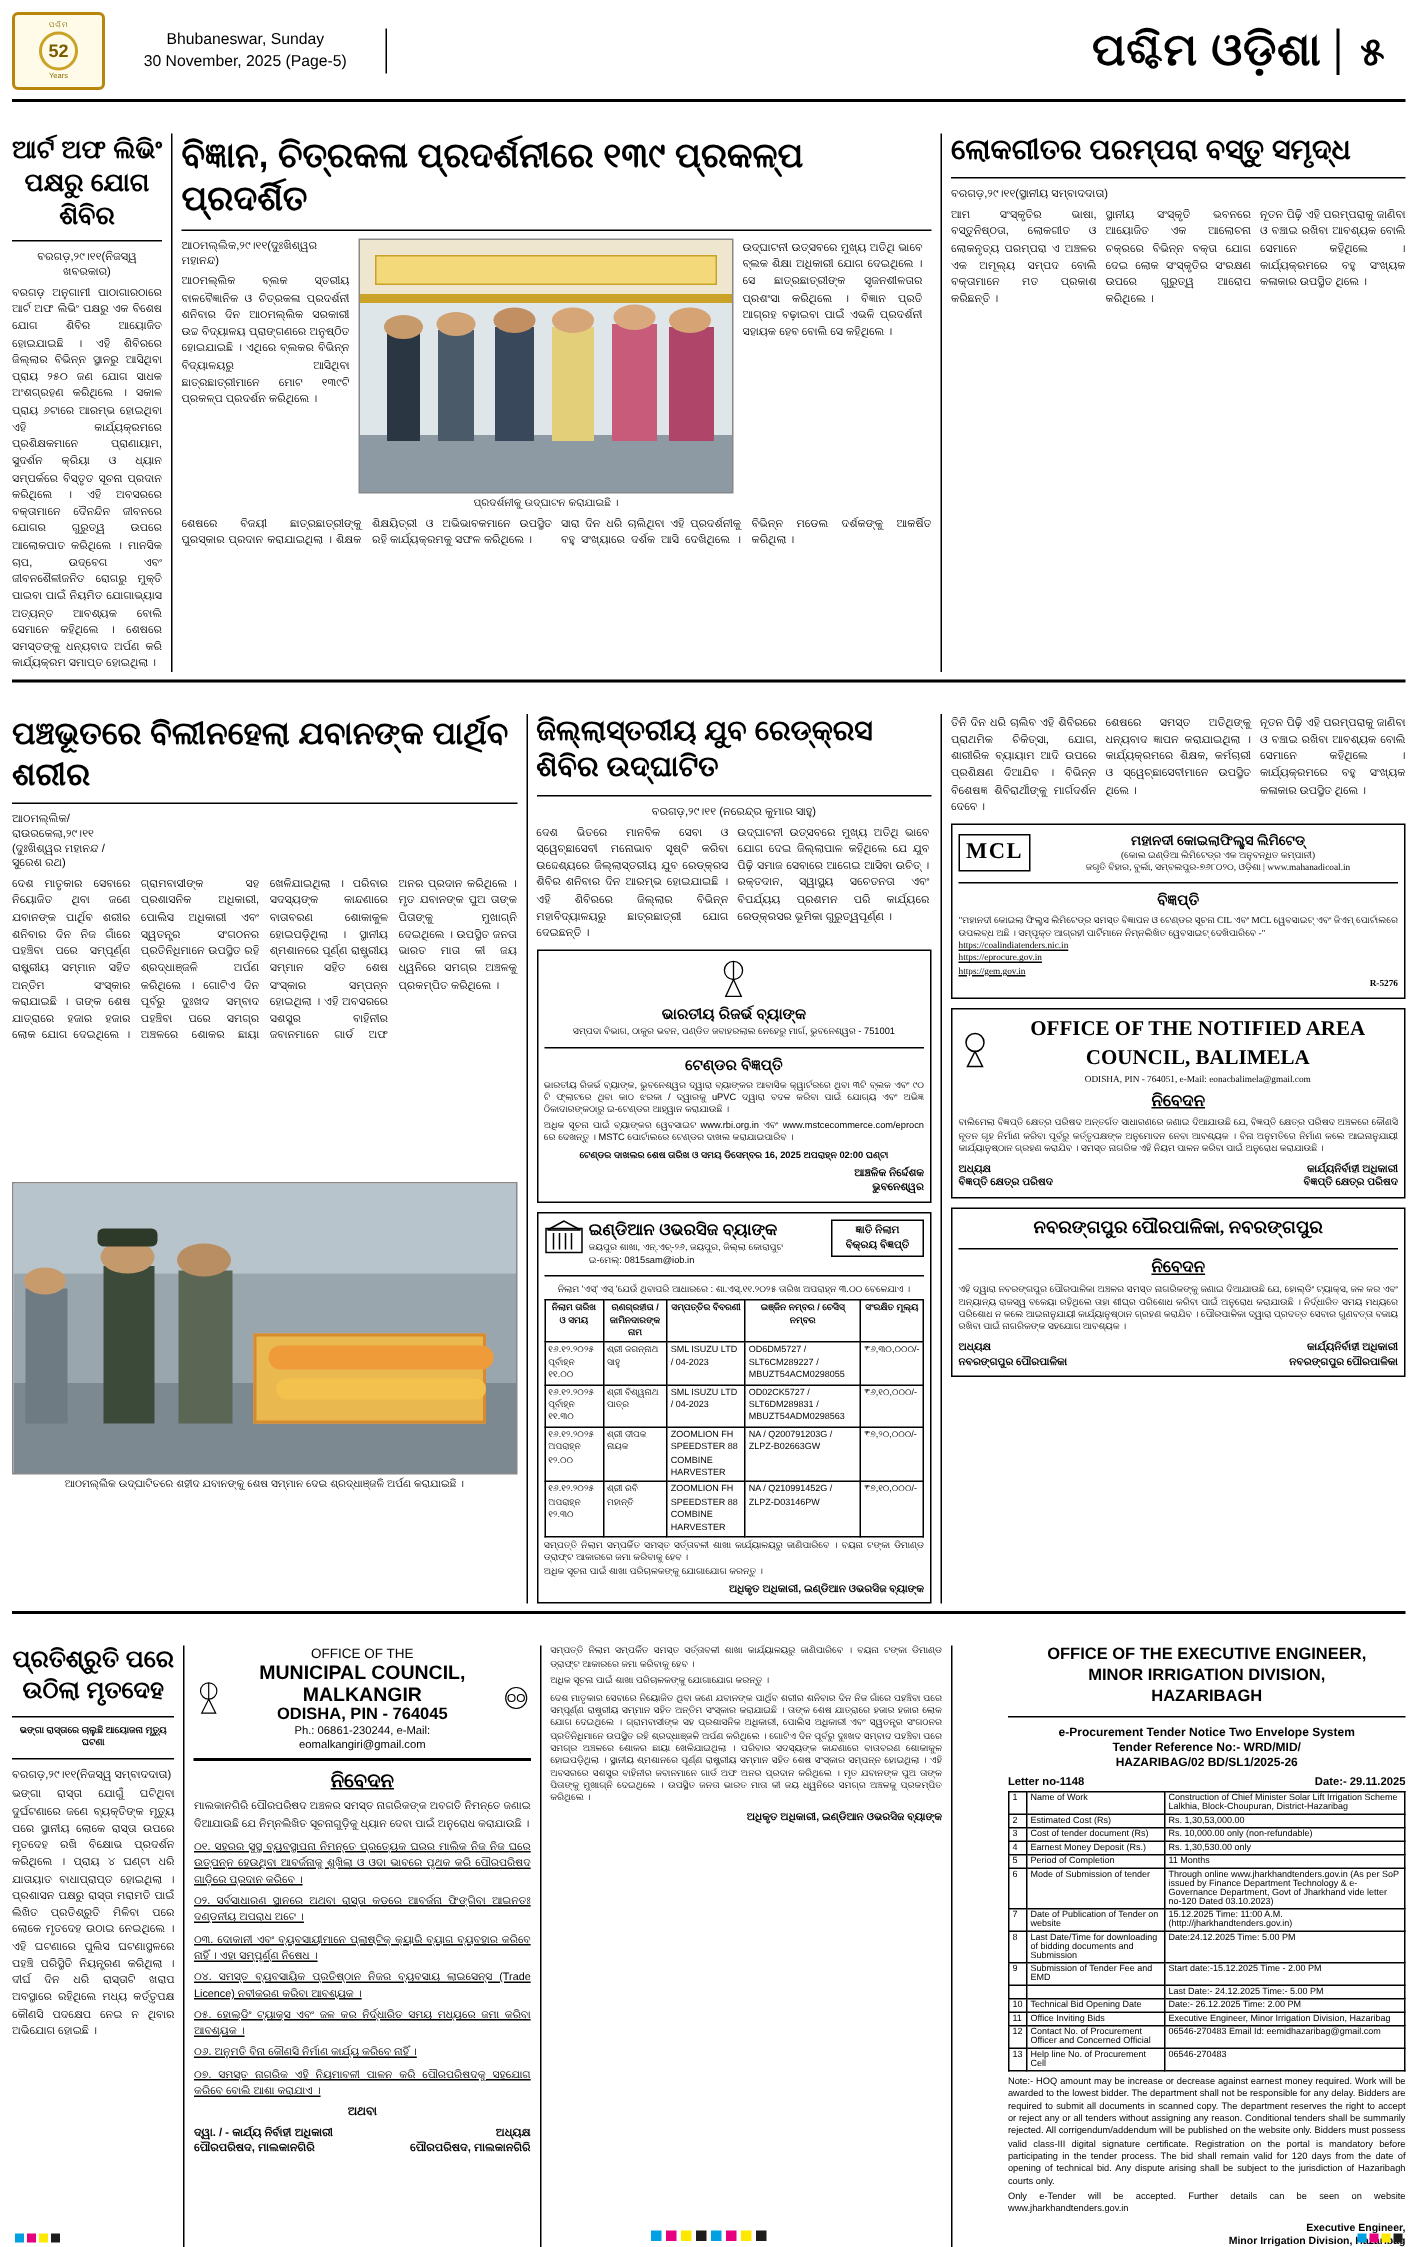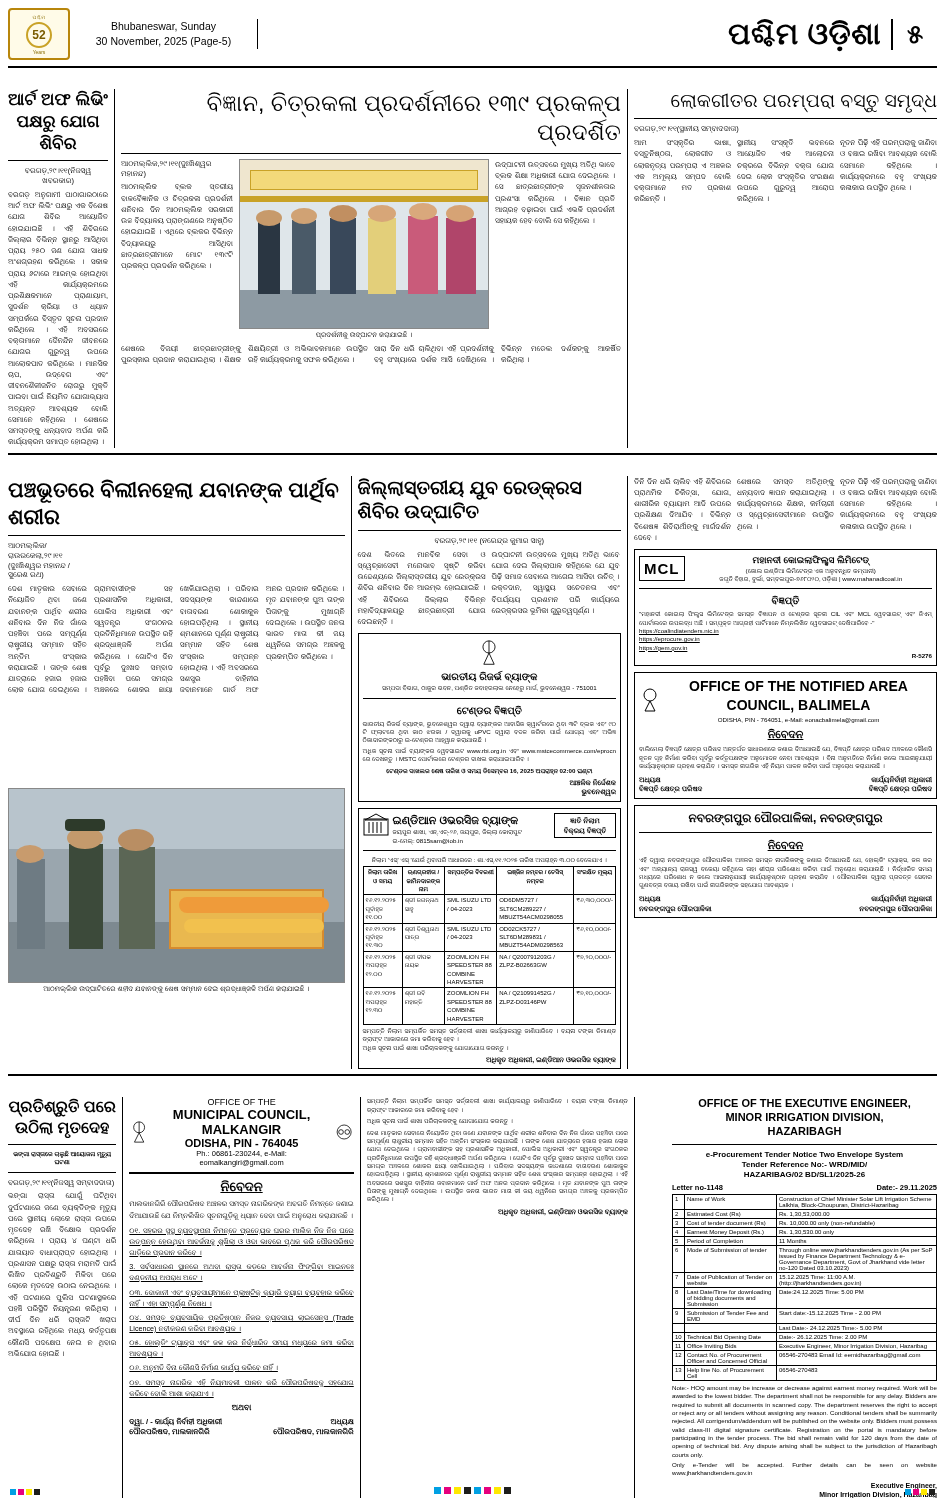--- a/index.html
+++ b/index.html
@@ -88,22 +88,22 @@
     font-size: 17px;
     line-height: 1.3;
     margin: 0 0 4px 0;
     font-weight: bold;
     text-align: center;
   }
   h1.big-head {
     font-size: 23px;
     line-height: 1.28;
     margin: 0 0 5px 0;
-    font-weight: normal;
-    text-align: right;
+    font-weight: bold;
+    text-align: left;
   }
   h1.big-head2 {
     font-size: 21px;
     line-height: 1.3;
     margin: 0 0 5px 0;
     font-weight: bold;
   }
   .dateline {
     font-size: 7.5px;
     text-align: center;
@@ -428,21 +428,21 @@
           </tbody>
         </table>
         <div class="tiny" style="text-align:justify;margin-top:2px;">ସମ୍ପତ୍ତି ନିଲାମ ସମ୍ପର୍କିତ ସମସ୍ତ ସର୍ତ୍ତାବଳୀ ଶାଖା କାର୍ଯ୍ୟାଳୟରୁ ଜାଣିପାରିବେ । ବୟନା ଟଙ୍କା ଡିମାଣ୍ଡ ଡ୍ରାଫ୍ଟ ଆକାରରେ ଜମା କରିବାକୁ ହେବ ।</div>
         <div class="tiny" style="text-align:justify;">ଅଧିକ ସୂଚନା ପାଇଁ ଶାଖା ପରିଚାଳକଙ୍କୁ ଯୋଗାଯୋଗ କରନ୍ତୁ ।</div>
         <div class="sig">ଅଧିକୃତ ଅଧିକାରୀ, ଇଣ୍ଡିଆନ ଓଭରସିଜ ବ୍ୟାଙ୍କ</div>
       </div>
     </div>
 
     <div style="border-left:1px solid #000;"></div>
 
-    <div class="col" style="width:305px;">
+    <div class="col" style="width:305px;font-family:Liberation Serif, serif;">
       <div style="display:flex;gap:6px;">
         <div style="width:97px;" class="body-text">ତିନି ଦିନ ଧରି ଚାଲିବ ଏହି ଶିବିରରେ ପ୍ରାଥମିକ ଚିକିତ୍ସା, ଯୋଗ, ଶାରୀରିକ ବ୍ୟାୟାମ ଆଦି ଉପରେ ପ୍ରଶିକ୍ଷଣ ଦିଆଯିବ । ବିଭିନ୍ନ ବିଶେଷଜ୍ଞ ଶିବିରାର୍ଥୀଙ୍କୁ ମାର୍ଗଦର୍ଶନ ଦେବେ ।</div>
         <div style="width:97px;" class="body-text">ଶେଷରେ ସମସ୍ତ ଅତିଥିଙ୍କୁ ଧନ୍ୟବାଦ ଜ୍ଞାପନ କରାଯାଇଥିଲା । କାର୍ଯ୍ୟକ୍ରମରେ ଶିକ୍ଷକ, କର୍ମଚାରୀ ଓ ସ୍ୱେଚ୍ଛାସେବୀମାନେ ଉପସ୍ଥିତ ଥିଲେ ।</div>
         <div style="width:97px;" class="body-text">ନୂତନ ପିଢ଼ି ଏହି ପରମ୍ପରାକୁ ଜାଣିବା ଓ ବଞ୍ଚାଇ ରଖିବା ଆବଶ୍ୟକ ବୋଲି ସେମାନେ କହିଥିଲେ । କାର୍ଯ୍ୟକ୍ରମରେ ବହୁ ସଂଖ୍ୟକ କଳାକାର ଉପସ୍ଥିତ ଥିଲେ ।</div>
       </div>
 
       <div class="ad">
         <div style="display:flex; align-items:center; gap:5px;">
           <div class="mcl-box">MCL</div>
           <div style="flex:1;text-align:center;">
@@ -536,21 +536,21 @@
           <circle cx="13" cy="11" r="9" fill="none" stroke="#000"></circle>
           <circle cx="9" cy="11" r="3" fill="none" stroke="#000"></circle>
           <circle cx="17" cy="11" r="3" fill="none" stroke="#000"></circle>
         </svg>
       </div>
       <hr class="hr2">
       <div class="nibedan" style="font-size:13px;">ନିବେଦନ</div>
       <div class="listnum">ମାଲକାନଗିରି ପୌରପରିଷଦ ଅଞ୍ଚଳର ସମସ୍ତ ନାଗରିକଙ୍କ ଅବଗତି ନିମନ୍ତେ ଜଣାଇ ଦିଆଯାଉଛି ଯେ ନିମ୍ନଲିଖିତ ସୂଚନାଗୁଡ଼ିକୁ ଧ୍ୟାନ ଦେବା ପାଇଁ ଅନୁରୋଧ କରାଯାଉଛି ।</div>
       <div class="listnum" style="margin-top:4px;text-decoration:underline;">
         <p>୦୧.  ସହରର ସୁସ୍ଥ ବ୍ୟବସ୍ଥାପନା ନିମନ୍ତେ ପ୍ରତ୍ୟେକ ଘରର ମାଲିକ ନିଜ ନିଜ ଘରେ ଉତ୍ପନ୍ନ ହେଉଥିବା ଆବର୍ଜନାକୁ ଶୁଖିଲା ଓ ଓଦା ଭାବରେ ପୃଥକ କରି ପୌରପରିଷଦ ଗାଡ଼ିରେ ପ୍ରଦାନ କରିବେ ।</p>
-        <p>3.  ସର୍ବସାଧାରଣ ସ୍ଥାନରେ ଅଥବା ରାସ୍ତା କଡ଼ରେ ଆବର୍ଜନା ଫିଙ୍ଗିବା ଆଇନତଃ ଦଣ୍ଡନୀୟ ଅପରାଧ ଅଟେ ।</p>
+        <p>୦୨.  ସର୍ବସାଧାରଣ ସ୍ଥାନରେ ଅଥବା ରାସ୍ତା କଡ଼ରେ ଆବର୍ଜନା ଫିଙ୍ଗିବା ଆଇନତଃ ଦଣ୍ଡନୀୟ ଅପରାଧ ଅଟେ ।</p>
         <p>୦୩.  ଦୋକାନୀ ଏବଂ ବ୍ୟବସାୟୀମାନେ ପ୍ଲାଷ୍ଟିକ୍ କ୍ୟାରି ବ୍ୟାଗ ବ୍ୟବହାର କରିବେ ନାହିଁ । ଏହା ସମ୍ପୂର୍ଣ୍ଣ ନିଷେଧ ।</p>
         <p>୦୪.  ସମସ୍ତ ବ୍ୟବସାୟିକ ପ୍ରତିଷ୍ଠାନ ନିଜର ବ୍ୟବସାୟ ଲାଇସେନ୍ସ (Trade Licence) ନବୀକରଣ କରିବା ଆବଶ୍ୟକ ।</p>
         <p>୦୫.  ହୋଲ୍ଡିଂ ଟ୍ୟାକ୍ସ ଏବଂ ଜଳ କର ନିର୍ଦ୍ଧାରିତ ସମୟ ମଧ୍ୟରେ ଜମା କରିବା ଆବଶ୍ୟକ ।</p>
         <p>୦୬.  ଅନୁମତି ବିନା କୌଣସି ନିର୍ମାଣ କାର୍ଯ୍ୟ କରିବେ ନାହିଁ ।</p>
         <p>୦୭.  ସମସ୍ତ ନାଗରିକ ଏହି ନିୟମାବଳୀ ପାଳନ କରି ପୌରପରିଷଦକୁ ସହଯୋଗ କରିବେ ବୋଲି ଆଶା କରାଯାଏ ।</p>
       </div>
       <div class="ctr b" style="font-size:8px;margin-top:4px;">ଅଥବା</div>
       <div style="display:flex;justify-content:space-between;margin-top:4px;font-size:7.5px;font-weight:bold;">
         <div>
           <div>ଦ୍ୱା. / - କାର୍ଯ୍ୟ ନିର୍ବାହୀ ଅଧିକାରୀ</div>

